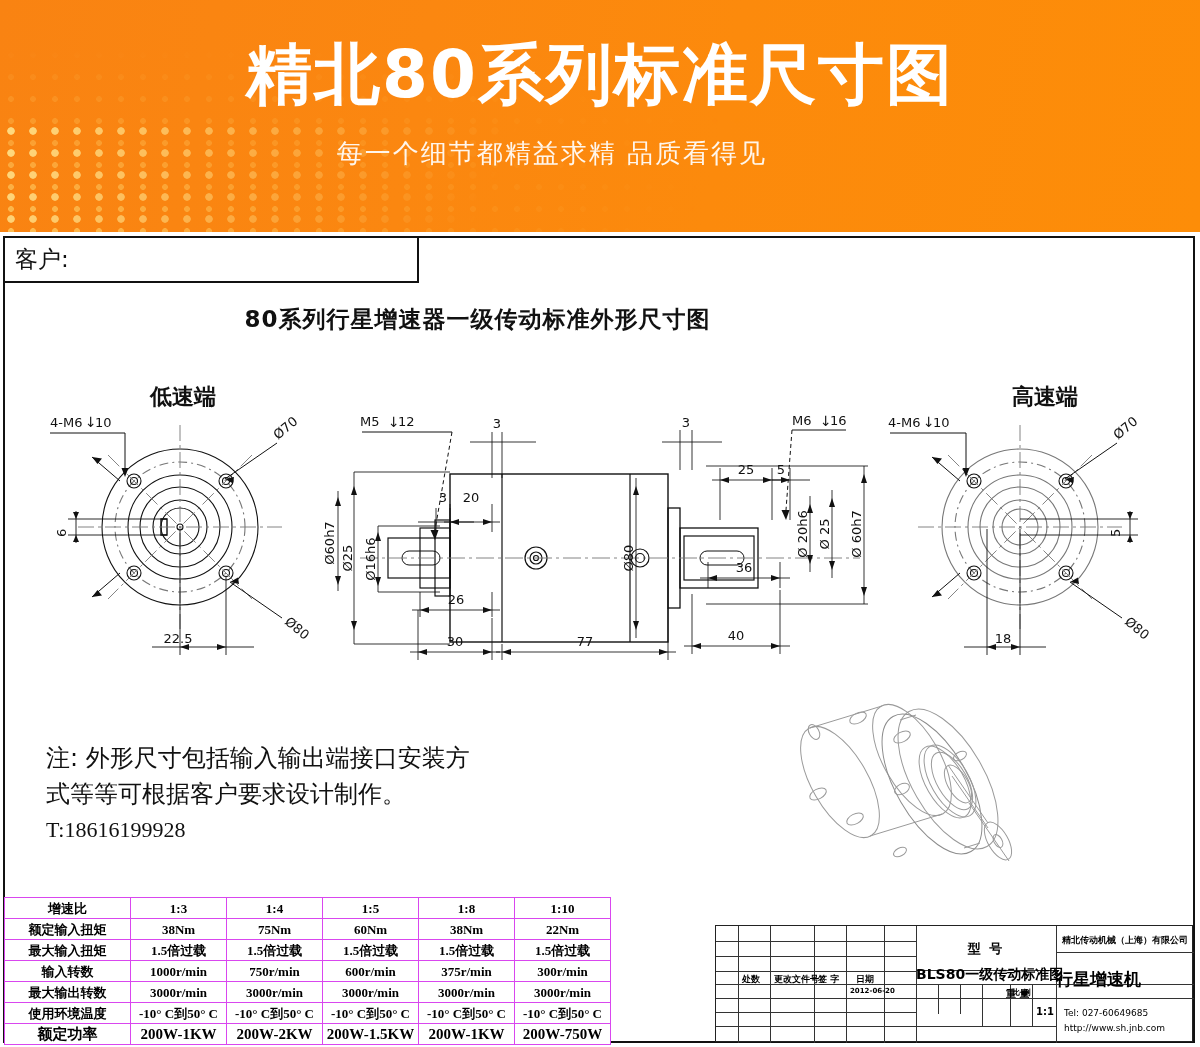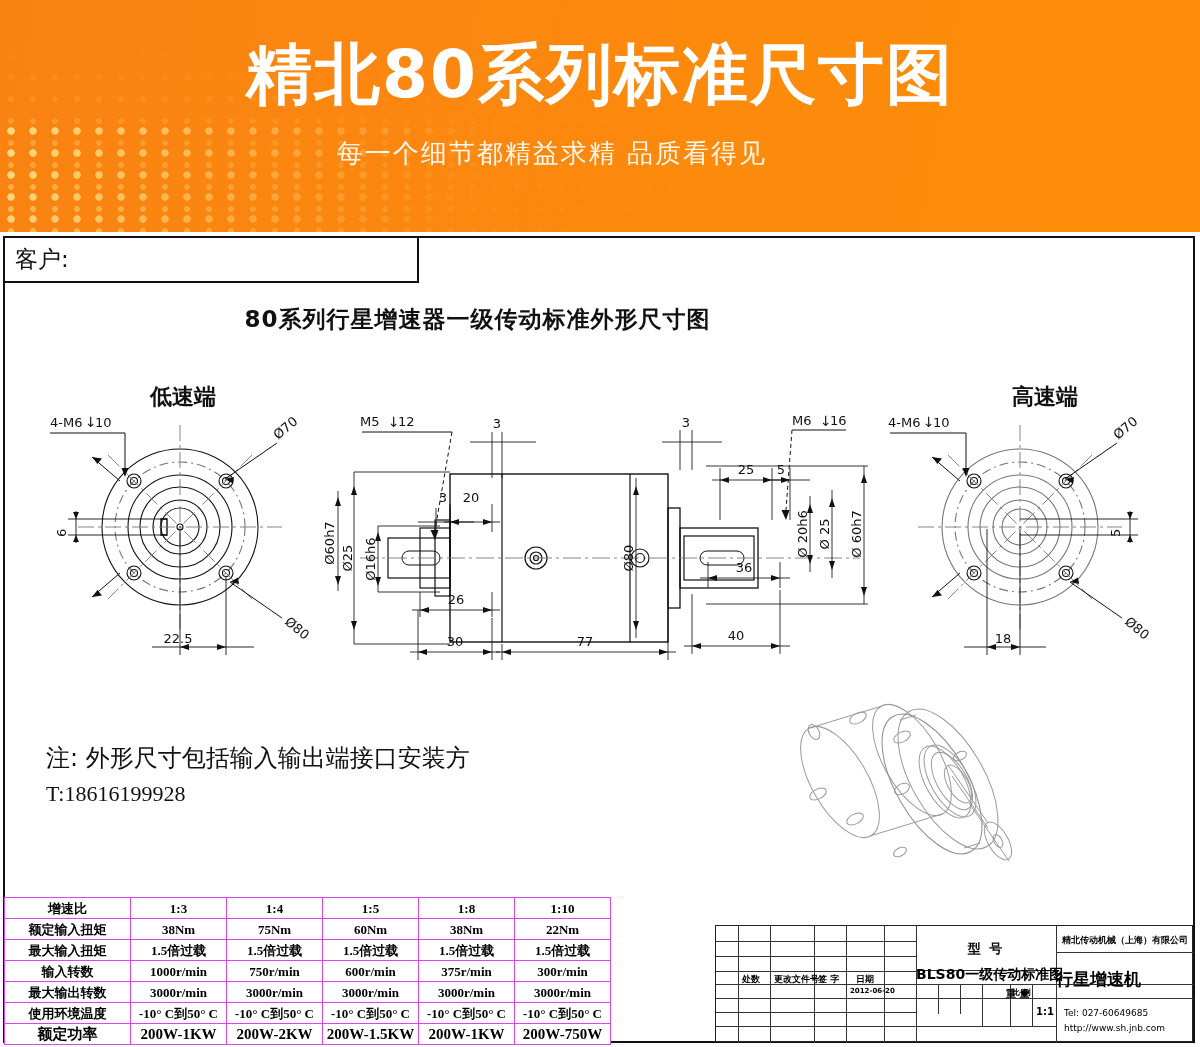--- a/index.html
+++ b/index.html
@@ -405,20 +405,21 @@
       <text x="53" y="20">10</text>
       <text x="240" y="130" transform="rotate(-90 240 130)">5</text>
       <text x="238" y="33" transform="rotate(-40 238 33)">Ø70</text>
       <text x="244" y="216" transform="rotate(40 244 216)">Ø80</text>
       <text x="123" y="236" text-anchor="middle">18</text>
     </g>
   </svg>
 
   <div class="note">
     <div>注: 外形尺寸包括输入输出端接口安装方</div>
+    <div>式等等可根据客户要求设计制作。</div>
     <div class="note-tel">T:18616199928</div>
   </div>
 
   <svg class="prodimg" viewBox="0 0 290 230">
     <g fill="none" stroke="#9a9a9a" stroke-width="1">
 
       <ellipse cx="78" cy="118" rx="28" ry="62" transform="rotate(-30 78 118)"></ellipse>
       <ellipse cx="150" cy="96" rx="28" ry="62" transform="rotate(-30 150 96)"></ellipse>
       <line x1="48" y1="64" x2="120" y2="42"></line>
       <line x1="108" y1="172" x2="180" y2="150"></line>

